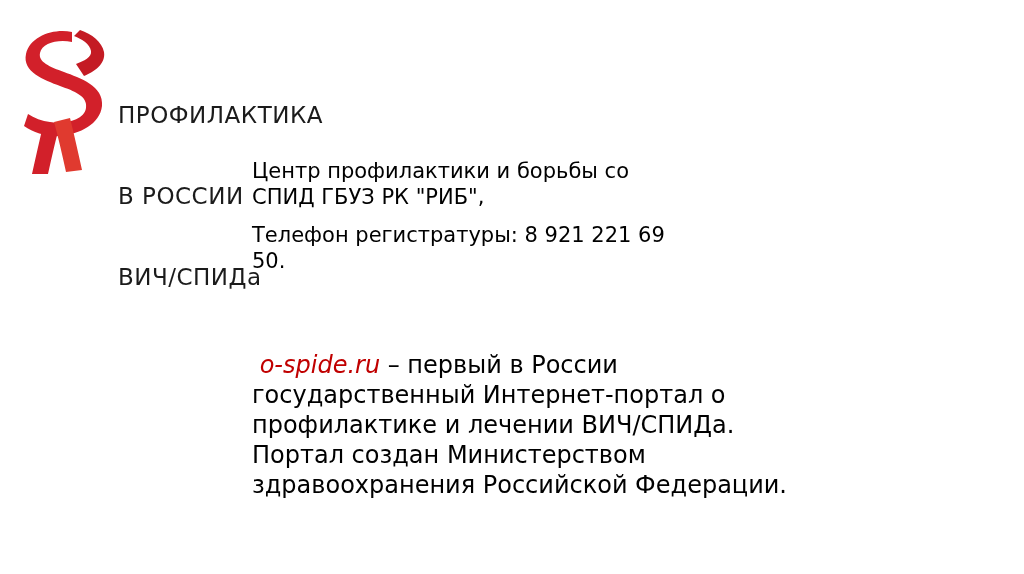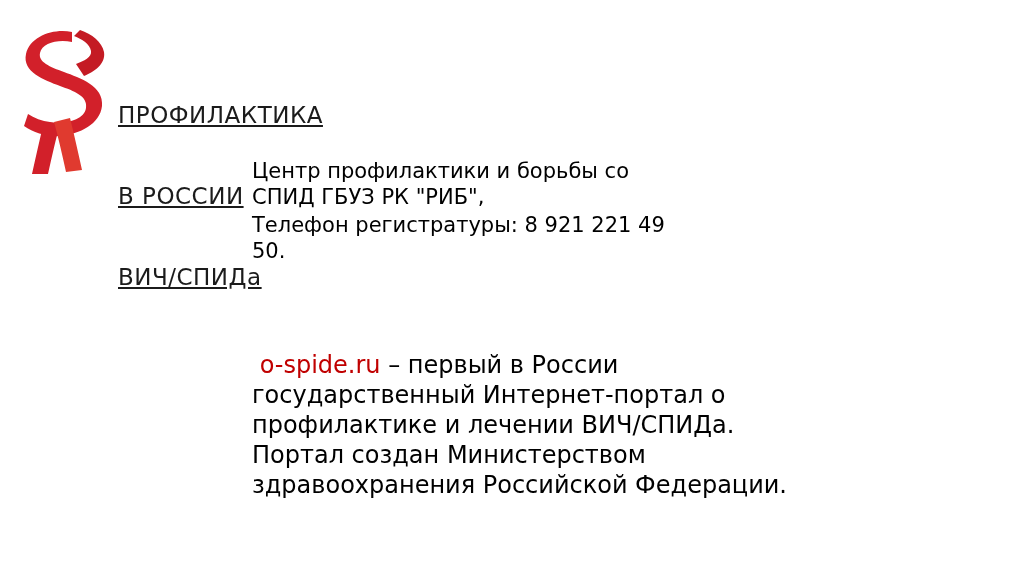--- a/index.html
+++ b/index.html
@@ -45,55 +45,55 @@
     font-family: "DejaVu Sans", sans-serif;
     font-size: 23px;
     line-height: 27px;
     letter-spacing: 0.5px;
     color: #1b1b1b;
     font-weight: 500;
     white-space: pre;
   }
   .logo-text span {
     display: block;
-    text-decoration: underline;
   }
 
   
   .address-block {
     position: absolute;
     left: 252px;
     top: 158px;
     width: 560px;
     font-size: 21px;
     line-height: 26px;
     color: #000000;
   }
   .address-block p {
     margin: 0 0 10px 0;
   }
   .address-block p.tight {
-    margin-bottom: 2px;
+    margin-bottom: 12px;
   }
 
   .portal-block {
     position: absolute;
     left: 252px;
     top: 350px;
     width: 560px;
     font-size: 24px;
     line-height: 30px;
     color: #000000;
   }
   .portal-block .lead-space {
     white-space: pre;
   }
   .link {
     color: #c00000;
     text-decoration: none;
+    font-style: italic;
   }
 </style>
 </head>
 <body>
 
 <div class="slide">
 
   <div class="logo-block">
     <div class="logo-mark">
       <svg width="95" height="150" viewBox="0 0 95 150" xmlns="http://www.w3.org/2000/svg" aria-hidden="true">
@@ -110,21 +110,21 @@
       <span>ВИЧ/СПИДа</span>
     </div>
   </div>
 
   <div class="address-block">
     <p class="tight">
       <span>Центр профилактики и борьбы со</span><br>
       <span>СПИД ГБУЗ РК "РИБ",</span>
     </p>
     <p>
-      <span>Телефон регистратуры: 8 921 221 49</span><br>
+      <span>Телефон регистратуры: 8 921 221 69</span><br>
       <span>50.</span>
     </p>
   </div>
 
   <div class="portal-block">
     <span class="lead-space"> </span><a class="link" href="#">o-spide.ru</a><span> – первый в России государственный Интернет-портал о профилактике и лечении ВИЧ/СПИДа. Портал создан Министерством здравоохранения Российской Федерации.</span>
   </div>
 
 </div>
 

